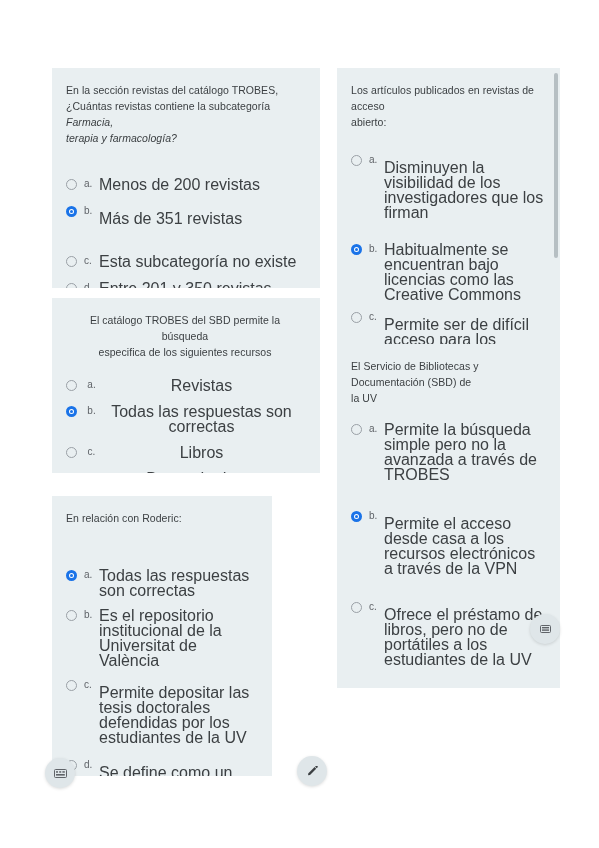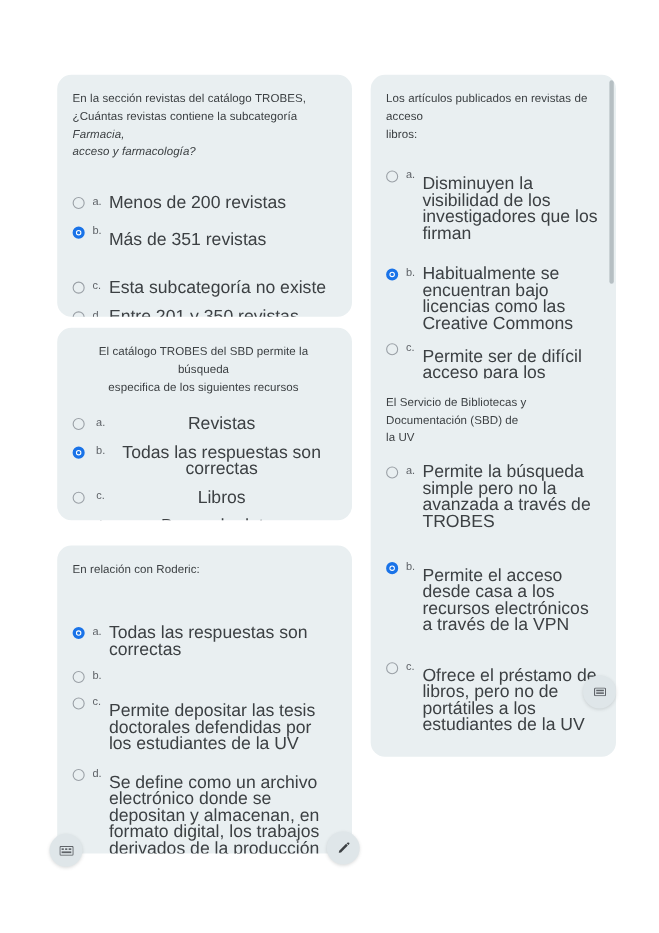--- a/index.html
+++ b/index.html
@@ -25,21 +25,21 @@
   .column {
     position: absolute;
     top: 0;
   }
   .col-left  { left: 52px;  width: 268px; }
   .col-right { left: 337px; width: 223px; }
 
   .card {
     position: absolute;
     background: #e9eff1;
-    border-radius: 13px;
+    border-radius: 0;
     box-sizing: border-box;
     overflow: hidden;
   }
   .card-inner {
     padding: 14px 16px 12px 14px;
   }
 
   .question {
     font-size: 10.5px;
     line-height: 16px;
@@ -132,21 +132,21 @@
 
 <div id="board">
 
   <div class="column col-left">
 
     <div class="card" style="top:68px; left:0; width:268px; height:220px;">
       <div class="card-inner">
         <p class="question">
           <span>En la sección revistas del catálogo TROBES,</span><br>
           <span>¿Cuántas revistas contiene la subcategoría </span><em>Farmacia,</em><br>
-          <em>acceso y farmacología?</em>
+          <em>terapia y farmacología?</em>
         </p>
         <ul class="options">
           <li class="option" style="margin-top:31px;">
             <span class="radio"></span>
             <span class="opt-letter">a.</span>
             <span class="opt-text">Menos de 200 revistas</span>
           </li>
           <li class="option offset" style="margin-top:12px;">
             <span class="radio checked"></span>
             <span class="opt-letter">b.</span>
@@ -192,34 +192,35 @@
           <li class="option" style="margin-top:11px;">
             <span class="radio"></span>
             <span class="opt-letter">d.</span>
             <span class="opt-text">Bases de datos</span>
           </li>
         </ul>
 
       </div>
     </div>
 
-    <div class="card" style="top:496px; left:0; width:268px; height:280px;">
+    <div class="card" style="top:496px; left:0; width:220px; height:280px;">
       <div class="card-inner">
         <p class="question">
           <span>En relación con Roderic:</span>
         </p>
         <ul class="options">
           <li class="option" style="margin-top:42px;">
             <span class="radio checked"></span>
             <span class="opt-letter">a.</span>
             <span class="opt-text">Todas las respuestas son correctas</span>
           </li>
           <li class="option" style="margin-top:10px;">
             <span class="radio"></span>
             <span class="opt-letter">b.</span>
+            <span class="opt-text">Es el repositorio institucional de la Universitat de València</span>
           </li>
           <li class="option offset" style="margin-top:10px;">
             <span class="radio"></span>
             <span class="opt-letter">c.</span>
             <span class="opt-text">Permite depositar las tesis doctorales defendidas por los estudiantes de la UV</span>
           </li>
           <li class="option offset" style="margin-top:13px;">
             <span class="radio"></span>
             <span class="opt-letter">d.</span>
             <span class="opt-text">Se define como un archivo electrónico donde se depositan y almacenan, en formato digital, los trabajos derivados de la producción científica o académica de la UV</span>
@@ -230,21 +231,21 @@
     </div>
 
   </div>
 
   <div class="column col-right">
 
     <div class="card" style="top:68px; left:0; width:223px; height:300px;">
       <div class="card-inner">
         <p class="question">
           <span>Los artículos publicados en revistas de acceso</span><br>
-          <span>libros:</span>
+          <span>abierto:</span>
         </p>
         <ul class="options">
           <li class="option offset" style="margin-top:23px;">
             <span class="radio"></span>
             <span class="opt-letter">a.</span>
             <span class="opt-text">Disminuyen la visibilidad de los investigadores que los firman</span>
           </li>
           <li class="option" style="margin-top:22px;">
             <span class="radio checked"></span>
             <span class="opt-letter">b.</span>

